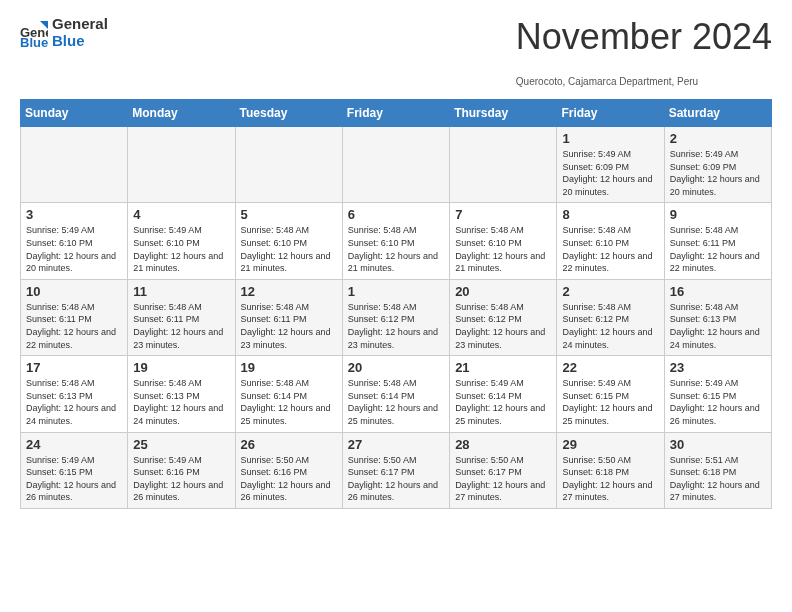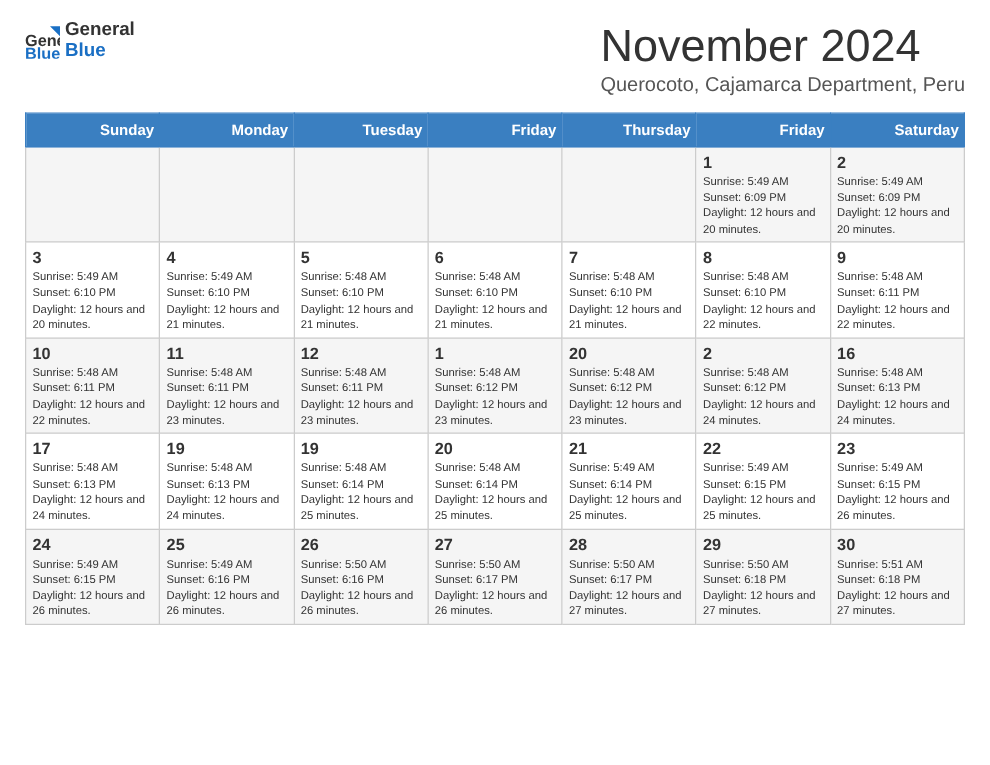--- a/index.html
+++ b/index.html
@@ -3,24 +3,24 @@
   <meta charset="utf-8">
   <style>
     * { box-sizing: border-box; margin: 0; padding: 0; }
     body { font-family: Arial, sans-serif; background: #fff; width: 792px; min-height: 612px; }
     .page { width: 792px; padding: 16px 20px; }
     .header { display: flex; align-items: flex-start; justify-content: space-between; margin-bottom: 12px; }
     .logo { display: flex; align-items: center; gap: 4px; }
     .logo-icon { width: 28px; height: 28px; }
     .title-block { text-align: left; }
     .month-title { font-size: 36px; color: #333; font-weight: normal; }
-    .location { font-size: 16px; color: #555; margin-top: 2px; }
+    .location { font-size: 10px; color: #555; margin-top: 18px; }
     table { width: 100%; border-collapse: collapse; table-layout: fixed; }
     thead tr { background-color: #3a7fc1; }
-    thead th { color: #fff; font-size: 12px; font-weight: bold; padding: 6px 4px; text-align: right; border: 1px solid #3a7fc1; }
+    thead th { color: #fff; font-size: 12px; font-weight: bold; padding: 6px 4px; text-align: left; border: 1px solid #3a7fc1; }
     tbody tr { vertical-align: top; }
     tbody tr:nth-child(odd) { background-color: #f5f5f5; }
     tbody tr:nth-child(even) { background-color: #ffffff; }
     td { border: 1px solid #ccc; padding: 4px 5px; font-size: 9.5px; color: #333; min-height: 80px; width: calc(100% / 7); }
     .day-num { font-size: 13px; font-weight: bold; display: block; margin-bottom: 2px; }
     .day-info { font-size: 9px; line-height: 1.4; color: #333; }
     .empty { background: #fff; }
     tbody tr:nth-child(odd) .empty { background: #f5f5f5; }
   </style>
 </head>

